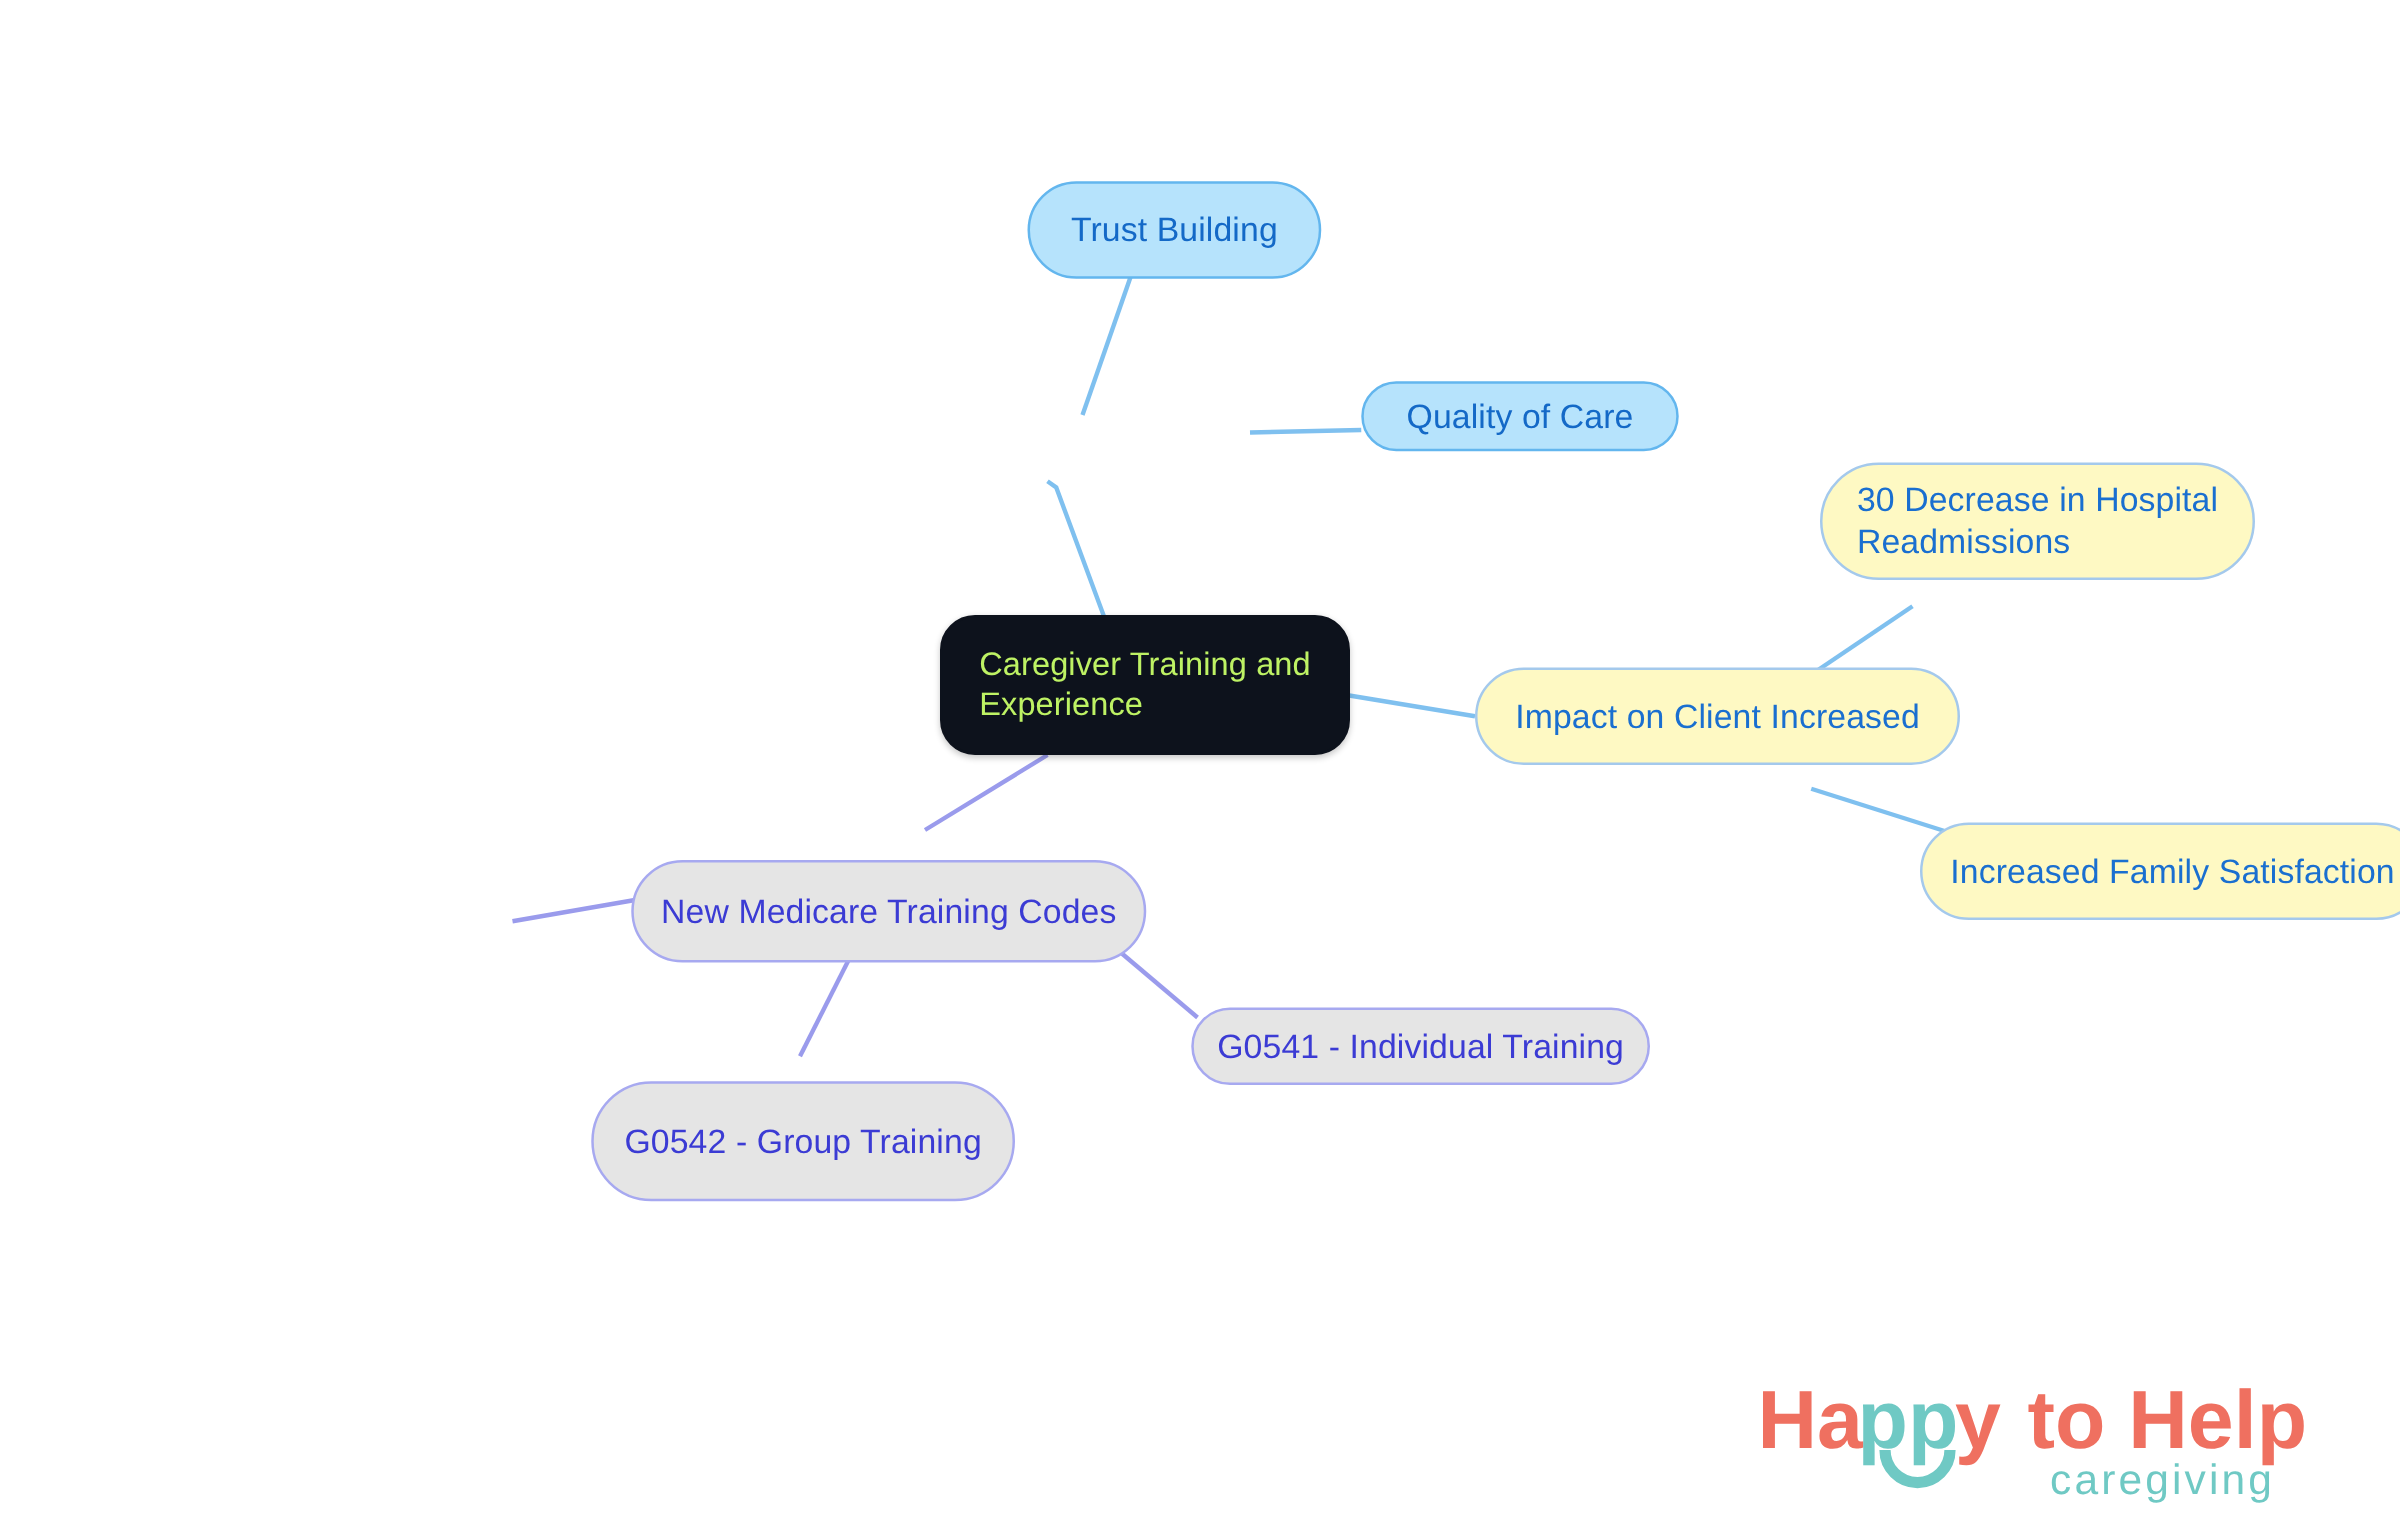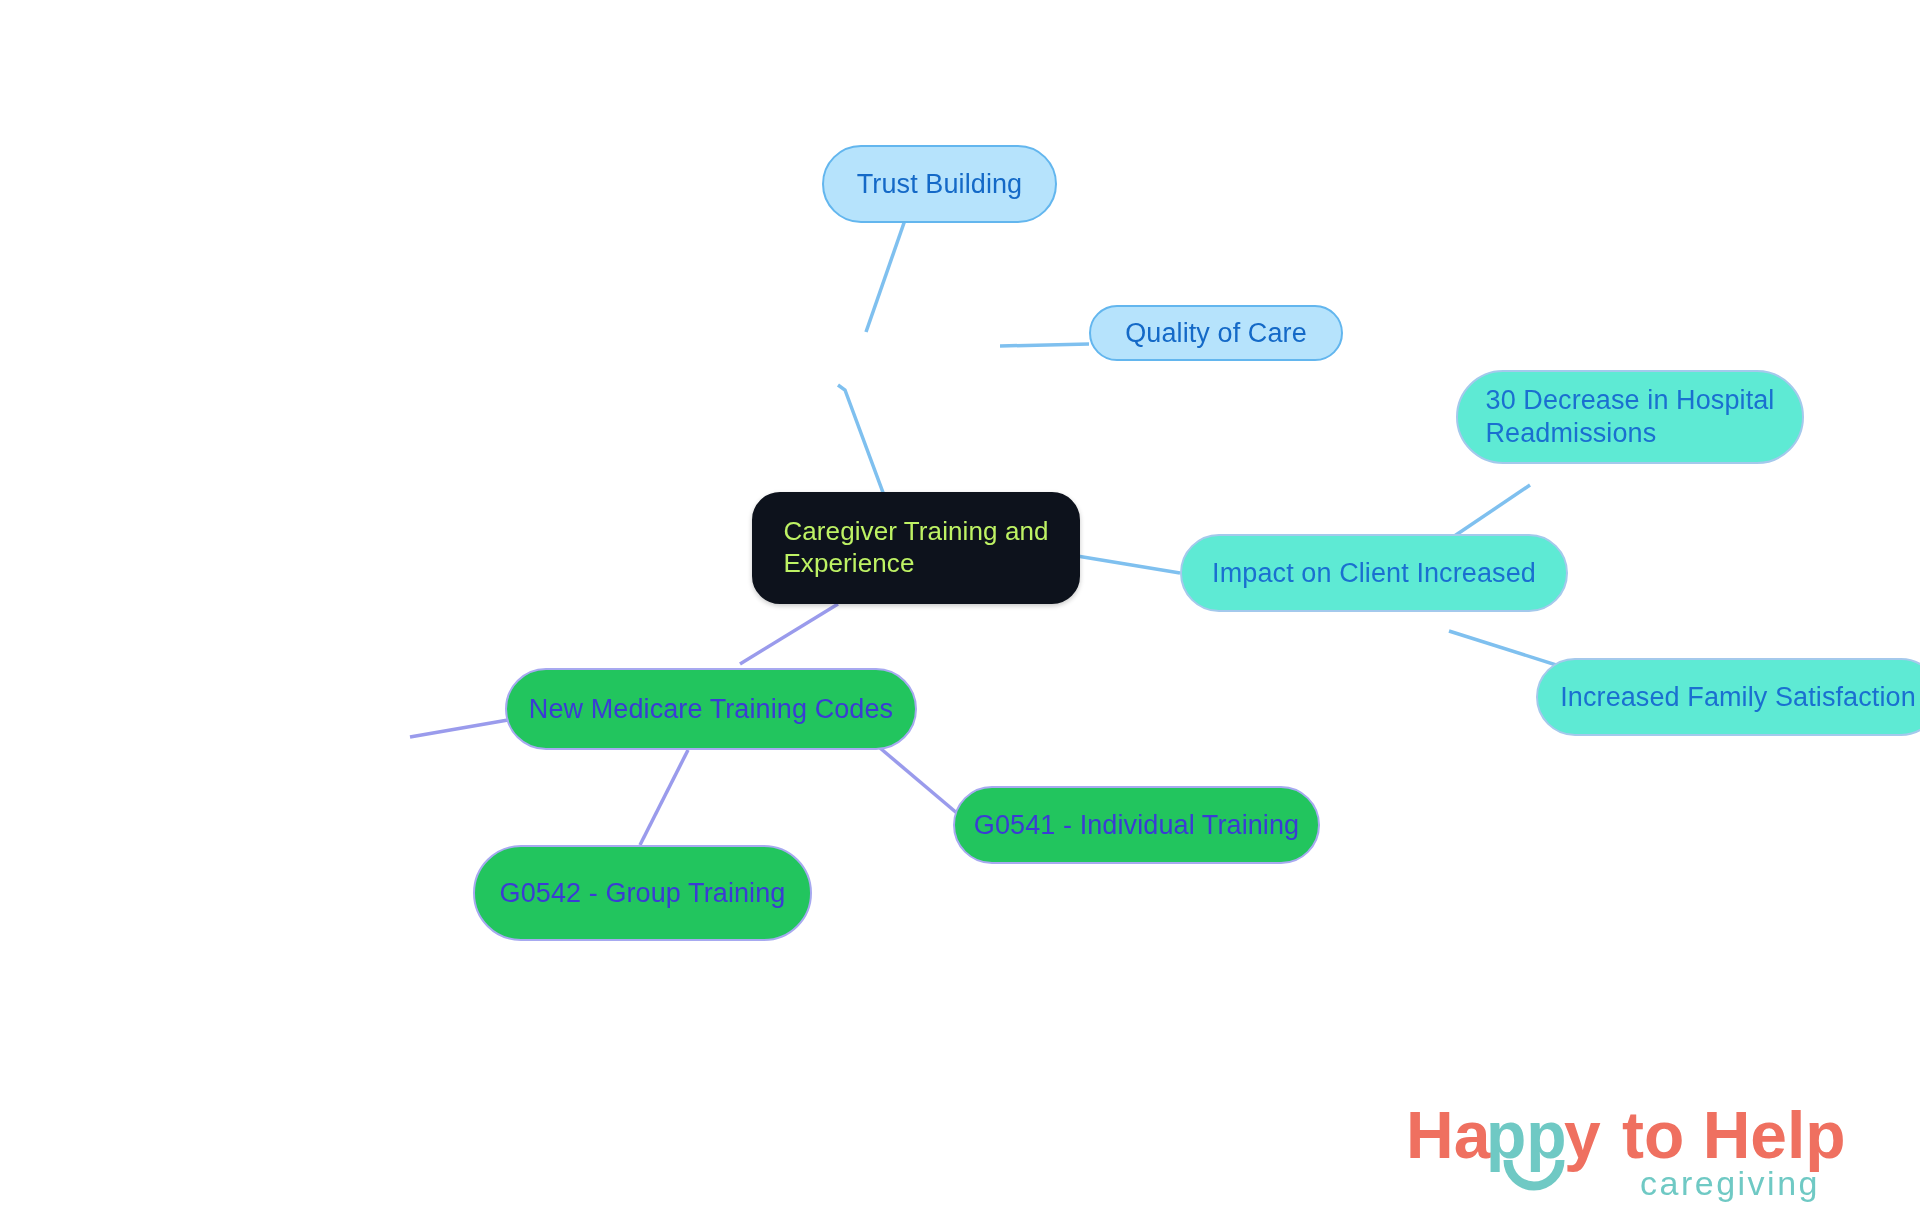--- a/index.html
+++ b/index.html
@@ -56,31 +56,32 @@
   }
 
   .node-cyan {
     background: #b6e3fc;
     border-color: #63b6ee;
     color: #1469c7;
     font-size: 27px;
   }
 
   .node-pale {
-    background: #5eead4;
+    background: #fef9c3;
     border-color: #a4c9ec;
     color: #1a6fd0;
     font-size: 27px;
   }
 
   .node-purple {
-    background: #22c55e;
+    background: #e5e5e5;
     border-color: #a7a9f0;
     color: #3b3bd4;
     font-size: 27px;
+    margin-top: 20px;
   }
 
   #brand-logo {
     position: absolute;
     left: 1404px;
     top: 1094px;
     width: 496px;
     height: 112px;
   }
 </style>
@@ -125,21 +126,21 @@
   <div class="node node-pale" style="left:1456px; top:370px; width:348px; height:94px;">30 Decrease in Hospital
 Readmissions</div>
 
   <div class="node node-pale" style="left:1536px; top:658px; width:404px; height:78px;">Increased Family Satisfaction</div>
 
   <div class="node node-purple" style="left:505px; top:668px; width:412px; height:82px;">New Medicare Training Codes</div>
 
 
   <div class="node node-purple" style="left:473px; top:845px; width:339px; height:96px;">G0542 - Group Training</div>
 
-  <div class="node node-purple" style="left:953px; top:786px; width:367px; height:78px;">G0541 - Individual Training</div>
+  <div class="node node-purple" style="left:953px; top:786px; width:367px; height:62px;">G0541 - Individual Training</div>
 
   <svg id="brand-logo" viewBox="0 0 496 112">
     <text x="2" y="64" font-family="Liberation Sans, sans-serif" font-size="66" font-weight="bold" fill="#ef7060">Ha</text>
     <text x="82" y="64" font-family="Liberation Sans, sans-serif" font-size="66" font-weight="bold" fill="#6fc9c4">pp</text>
     <text x="160" y="64" font-family="Liberation Sans, sans-serif" font-size="66" font-weight="bold" fill="#ef7060">y</text>
     <text x="218" y="64" font-family="Liberation Sans, sans-serif" font-size="66" font-weight="bold" fill="#ef7060">to Help</text>
     <path d="M 104 66 A 26 26 0 0 0 156 66" fill="none" stroke="#6fc9c4" stroke-width="9" stroke-linecap="butt"></path>
     <text x="236" y="101" font-family="Liberation Sans, sans-serif" font-size="34" letter-spacing="2.5" fill="#6fc9c4">caregiving</text>
   </svg>
 

